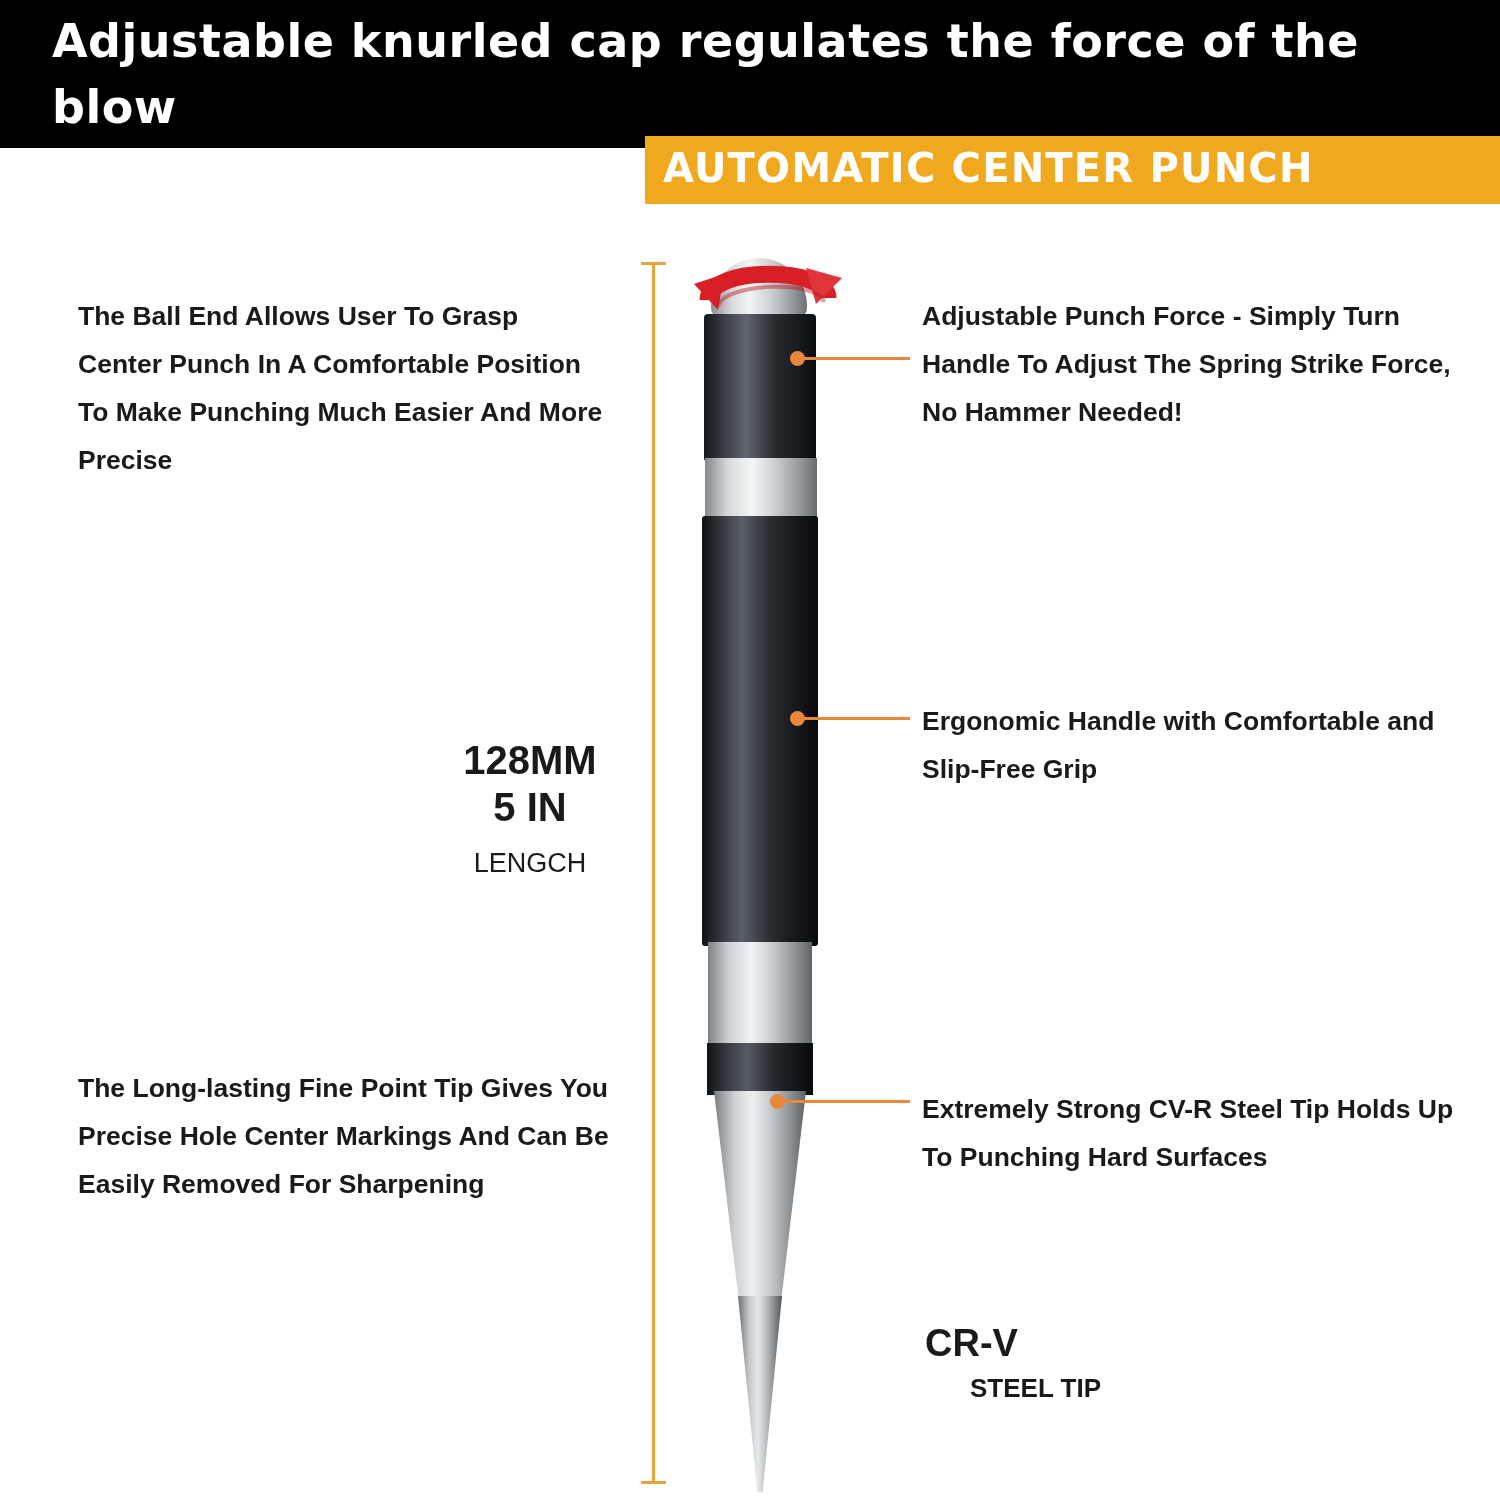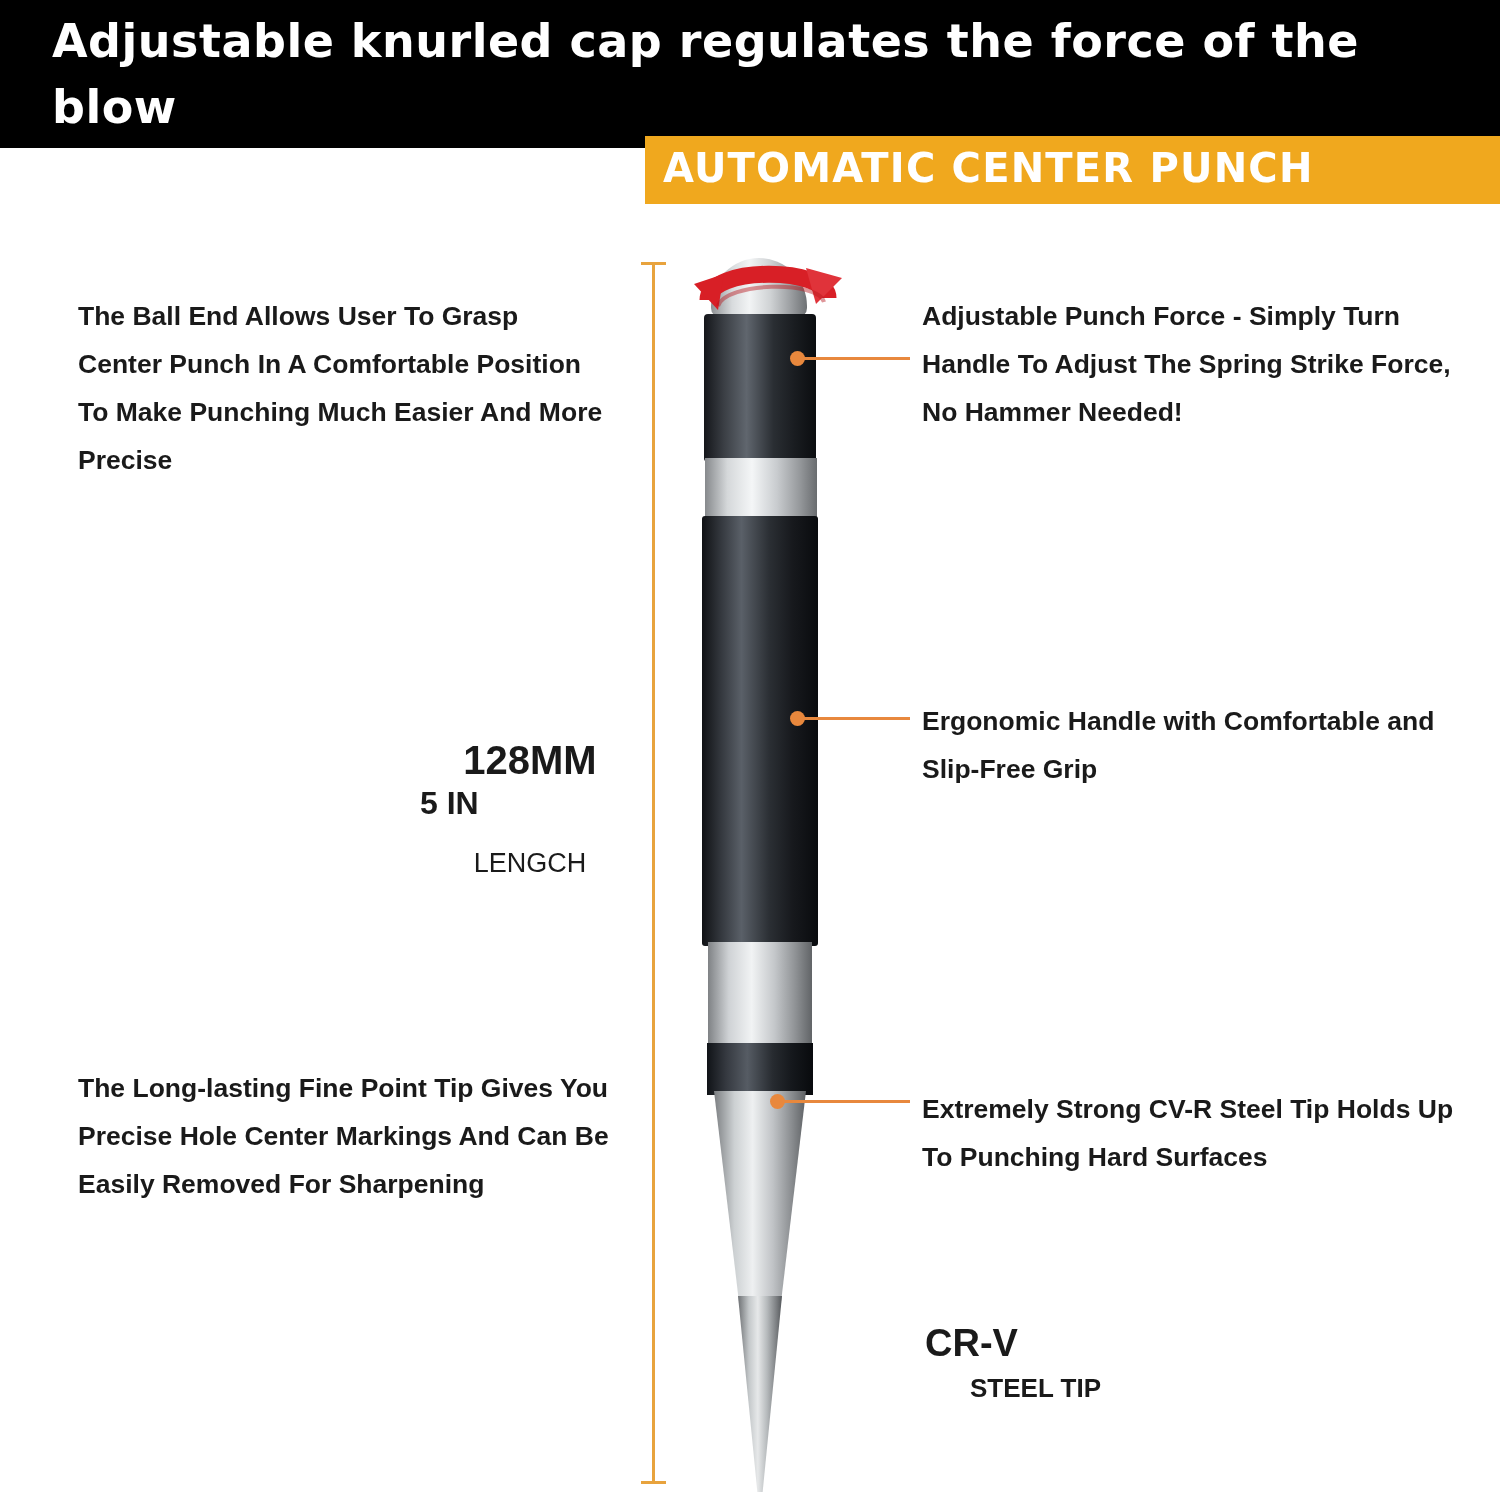--- a/index.html
+++ b/index.html
@@ -82,21 +82,22 @@
     font-size: 40px;
     font-weight: bold;
     color: #1a1a1a;
     margin-top: 20px;
   }
   .len-sub {
     position: absolute;
     left: 420px;
     top: 785px;
     width: 220px;
-    font-size: 32px;
+    text-align: center;
+    font-size: 40px;
     font-weight: bold;
     color: #1a1a1a;
   }
   .len-cap {
     position: absolute;
     left: 420px;
     top: 848px;
     width: 220px;
     text-align: center;
     font-size: 27px;

